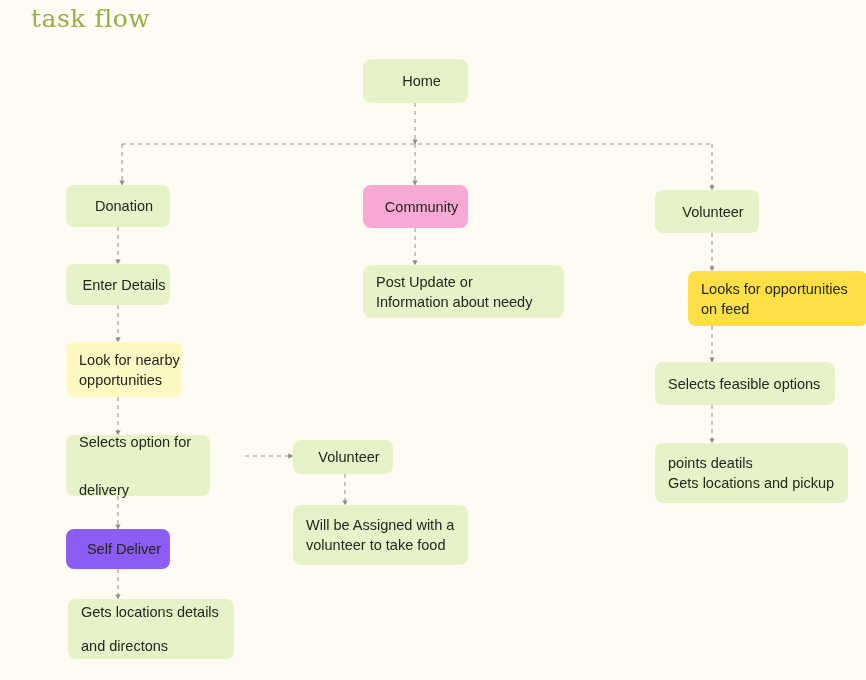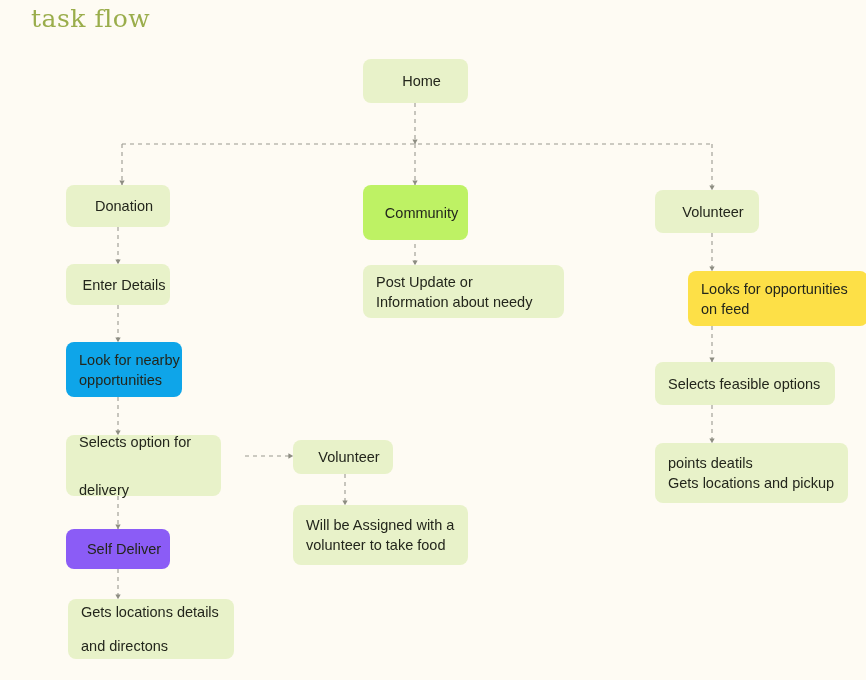--- a/index.html
+++ b/index.html
@@ -94,36 +94,36 @@
   <div id="node-layer">
       <div class="node center" style="left: 363px; top: 59px; width: 105px; height: 44px; background: rgb(232, 242, 201); color: rgb(35, 38, 28);">
         <div class="line">Home</div>
       </div>
       <div class="node center" style="left: 66px; top: 185px; width: 104px; height: 42px; background: rgb(232, 242, 201); color: rgb(35, 38, 28);">
         <div class="line">Donation</div>
       </div>
       <div class="node center" style="left: 66px; top: 264px; width: 104px; height: 41px; background: rgb(232, 242, 201); color: rgb(35, 38, 28);">
         <div class="line">Enter Details</div>
       </div>
-      <div class="node" style="left: 66px; top: 342px; width: 116px; height: 55px; background: #0ea5e9; color: rgb(35, 38, 28);">
+      <div class="node" style="left: 66px; top: 342px; width: 116px; height: 55px; background: #fef9c3; color: rgb(35, 38, 28);">
         <div class="line">Look for nearby</div>
         <div class="line">opportunities</div>
       </div>
-      <div class="node" style="left: 66px; top: 435px; width: 155px; height: 61px; background: rgb(232, 242, 201); color: rgb(35, 38, 28); gap: 28px;">
+      <div class="node" style="left: 66px; top: 435px; width: 144px; height: 61px; background: rgb(232, 242, 201); color: rgb(35, 38, 28); gap: 28px;">
         <div class="line">Selects option for</div>
         <div class="line">delivery</div>
       </div>
       <div class="node center" style="left: 66px; top: 529px; width: 104px; height: 40px; background: #8b5cf6; color: rgb(35, 38, 28);">
         <div class="line">Self Deliver</div>
       </div>
       <div class="node" style="left: 68px; top: 599px; width: 166px; height: 60px; background: rgb(232, 242, 201); color: rgb(35, 38, 28); gap: 14px;">
         <div class="line">Gets locations details</div>
         <div class="line">and directons</div>
       </div>
-      <div class="node center" style="left: 363px; top: 185px; width: 105px; height: 55px; background: #bef264; color: rgb(35, 38, 28);">
+      <div class="node center" style="left: 363px; top: 185px; width: 105px; height: 43px; background: #f9a8d4; color: rgb(35, 38, 28);">
         <div class="line">Community</div>
       </div>
       <div class="node" style="left: 363px; top: 265px; width: 201px; height: 53px; background: rgb(232, 242, 201); color: rgb(35, 38, 28);">
         <div class="line">Post Update or</div>
         <div class="line">Information about needy</div>
       </div>
       <div class="node center" style="left: 293px; top: 440px; width: 100px; height: 34px; background: rgb(232, 242, 201); color: rgb(35, 38, 28);">
         <div class="line">Volunteer</div>
       </div>
       <div class="node" style="left: 293px; top: 505px; width: 175px; height: 60px; background: rgb(232, 242, 201); color: rgb(35, 38, 28);">

